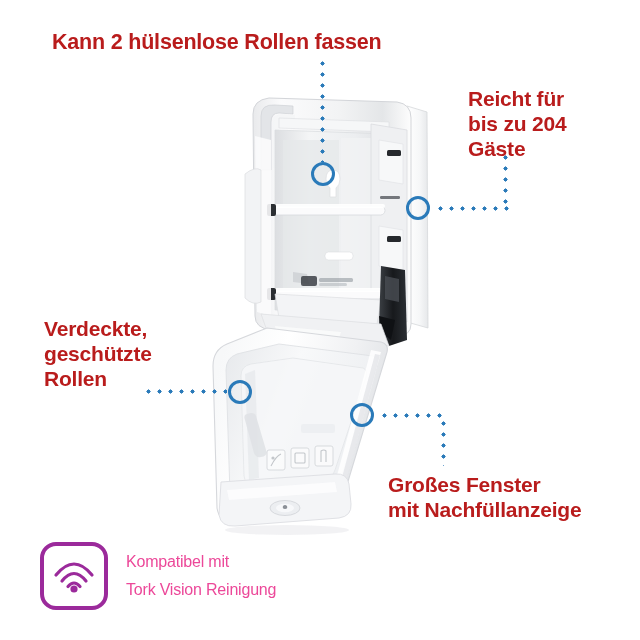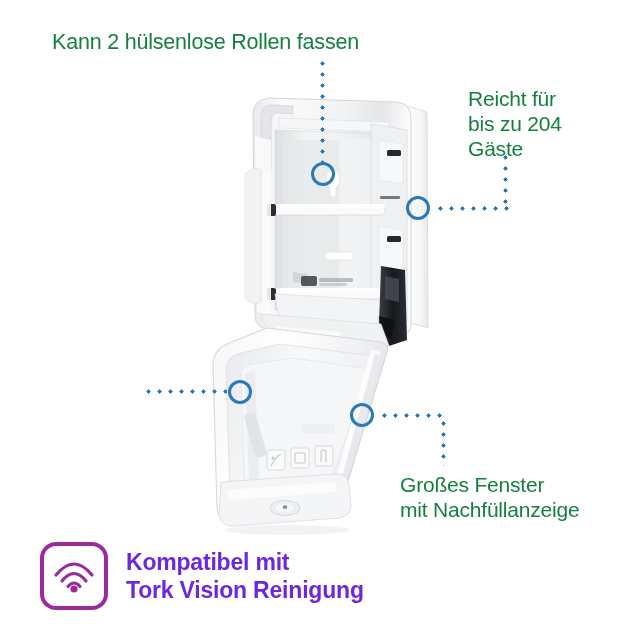--- a/index.html
+++ b/index.html
@@ -20,31 +20,31 @@
     position: absolute;
     left: 0; top: 0;
     width: 640px;
     height: 640px;
     background: #ffffff;
   }
 
   
   .callout {
     position: absolute;
-    color: #15803d;
-    font-weight: normal;
+    color: #b91c1c;
+    font-weight: bold;
     font-size: 21px;
     line-height: 25px;
     letter-spacing: -0.2px;
     white-space: pre-line;
   }
   #callout-top      { left: 52px;  top: 30px;  font-size: 21.5px; }
   #callout-right    { left: 468px; top: 86px;  }
   #callout-left     { left: 44px;  top: 316px; }
-  #callout-bottom   { left: 388px; top: 472px; margin-left: 12px; }
+  #callout-bottom   { left: 388px; top: 472px; }
 
   
   .dots-h, .dots-v {
     position: absolute;
   }
   .dots-h {
     height: 5px;
     background-image: radial-gradient(circle, #2a7ab9 1.9px, rgba(0,0,0,0) 2.2px);
     background-size: 11px 5px;
     background-position: 0 50%;
@@ -93,23 +93,23 @@
     height: 68px;
     border: 4px solid #9b2a9b;
     border-radius: 16px;
     box-sizing: border-box;
     display: flex;
     align-items: center;
     justify-content: center;
     flex: 0 0 auto;
   }
   .compat-text {
-    color: #6d28d9;
-    font-weight: bold;
-    font-size: 23px;
+    color: #ec4899;
+    font-weight: normal;
+    font-size: 16px;
     line-height: 28px;
     white-space: pre-line;
     letter-spacing: -0.2px;
   }
 </style>
 </head>
 <body>
 
 <div class="stage">
 
@@ -291,20 +291,23 @@
   <div class="ring" style="left:350px; top:403px;"></div>
   <div class="dots-h" style="left:379px; top:413px; width:68px;"></div>
   <div class="dots-v" style="left:441px; top:418px; height:48px;"></div>
 
   <div class="callout" id="callout-top">Kann 2 hülsenlose Rollen fassen</div>
 
   <div class="callout" id="callout-right">Reicht für
 bis zu 204
 Gäste</div>
 
+  <div class="callout" id="callout-left">Verdeckte,
+geschützte
+Rollen</div>
 
   <div class="callout" id="callout-bottom">Großes Fenster
 mit Nachfüllanzeige</div>
 
   <div class="compat">
     <div class="compat-icon">
       <svg width="42" height="34" viewBox="0 0 42 34" xmlns="http://www.w3.org/2000/svg">
         <g fill="none" stroke="#9b2a9b" stroke-width="3.2" stroke-linecap="round">
           <path d="M3 16 Q21 -6 39 16"></path>
           <path d="M9 22 Q21 7 33 22"></path>

